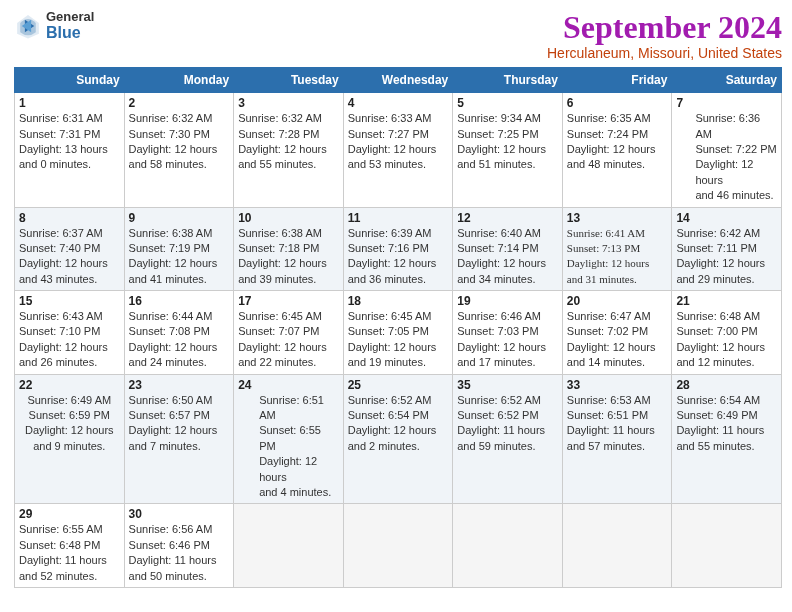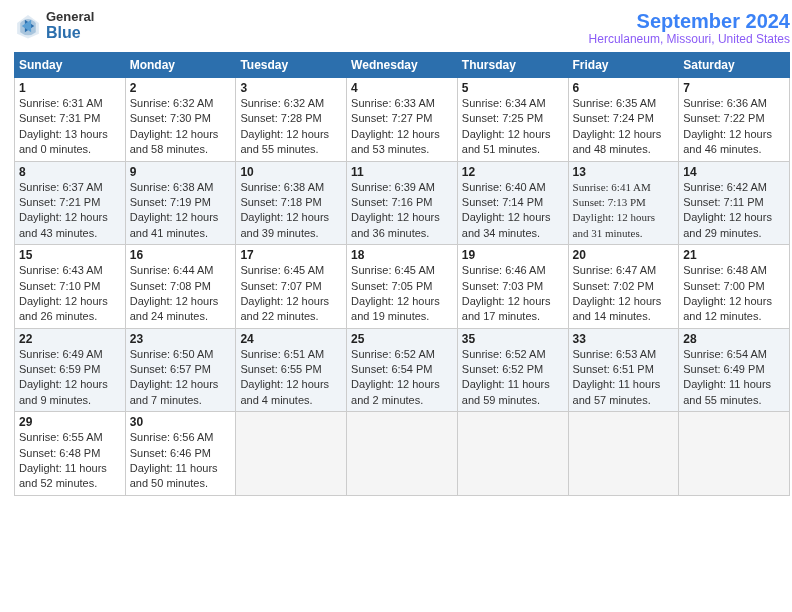--- a/index.html
+++ b/index.html
@@ -5,21 +5,21 @@
     * { box-sizing: border-box; margin: 0; padding: 0; }
     body {
       font-family: Arial, sans-serif;
       background: #fff;
       width: 792px;
       height: 612px;
       overflow: hidden;
     }
     .container {
       width: 792px;
-      padding: 10px 2px 8px 14px;
+      padding: 10px 10px 8px 14px;
     }
     .header-row {
       display: flex;
       justify-content: space-between;
       align-items: flex-start;
       margin-bottom: 6px;
     }
     .logo {
       display: flex;
       align-items: center;
@@ -41,40 +41,41 @@
       color: #2c6fad;
     }
     .logo-icon {
       width: 28px;
       height: 28px;
     }
     .title-block {
       text-align: right;
     }
     .month-title {
-      font-size: 20px;
-      font-weight: bold;
-      color: #3b82f6;
+      font-size: 32px;
+      font-weight: bold;
+      color: #a21caf;
       line-height: 1.1;
+      font-family: Liberation Serif, serif;
     }
     .location-title {
-      font-size: 12px;
-      color: #8b5cf6;
+      font-size: 14px;
+      color: #c2410c;
     }
     table {
       width: 100%;
       border-collapse: collapse;
     }
     thead tr th {
       background-color: #2c6fad;
       color: #fff;
       font-size: 12px;
       font-weight: bold;
       padding: 5px 4px;
-      text-align: left;
+      text-align: right;
       border: 1px solid #2c6fad;
     }
     tbody tr td {
       vertical-align: top;
       border: 1px solid #ccc;
       padding: 3px 4px;
       font-size: 9.5px;
       color: #222;
       width: 14.28%;
       min-height: 70px;
@@ -160,45 +161,45 @@
           </td>
           <td>
             <span class="day-num">4</span>
             <div class="day-info" style="white-space: pre-line;">Sunrise: 6:33 AM
 Sunset: 7:27 PM
 Daylight: 12 hours
 and 53 minutes.</div>
           </td>
           <td>
             <span class="day-num">5</span>
-            <div class="day-info" style="white-space: pre-line;">Sunrise: 6:34 AM
+            <div class="day-info" style="white-space: pre-line;">Sunrise: 9:34 AM
 Sunset: 7:25 PM
 Daylight: 12 hours
 and 51 minutes.</div>
           </td>
           <td>
             <span class="day-num">6</span>
             <div class="day-info" style="white-space: pre-line;">Sunrise: 6:35 AM
 Sunset: 7:24 PM
 Daylight: 12 hours
 and 48 minutes.</div>
           </td>
           <td>
             <span class="day-num">7</span>
-            <div class="day-info" style="white-space: pre-line;">Sunrise: 6:36 AM
+            <div class="day-info" style="white-space: pre-line; margin-left: 19px;">Sunrise: 6:36 AM
 Sunset: 7:22 PM
 Daylight: 12 hours
 and 46 minutes.</div>
           </td>
         </tr>
         <tr>
           <td>
             <span class="day-num">8</span>
             <div class="day-info" style="white-space: pre-line;">Sunrise: 6:37 AM
-Sunset: 7:21 PM
+Sunset: 7:40 PM
 Daylight: 12 hours
 and 43 minutes.</div>
           </td>
           <td>
             <span class="day-num">9</span>
             <div class="day-info" style="white-space: pre-line;">Sunrise: 6:38 AM
 Sunset: 7:19 PM
 Daylight: 12 hours
 and 41 minutes.</div>
           </td>
@@ -285,35 +286,35 @@
             <span class="day-num">21</span>
             <div class="day-info" style="white-space: pre-line;">Sunrise: 6:48 AM
 Sunset: 7:00 PM
 Daylight: 12 hours
 and 12 minutes.</div>
           </td>
         </tr>
         <tr>
           <td>
             <span class="day-num">22</span>
-            <div class="day-info" style="white-space: pre-line;">Sunrise: 6:49 AM
+            <div class="day-info" style="white-space: pre-line; text-align: center;">Sunrise: 6:49 AM
 Sunset: 6:59 PM
 Daylight: 12 hours
 and 9 minutes.</div>
           </td>
           <td>
             <span class="day-num">23</span>
             <div class="day-info" style="white-space: pre-line;">Sunrise: 6:50 AM
 Sunset: 6:57 PM
 Daylight: 12 hours
 and 7 minutes.</div>
           </td>
           <td>
             <span class="day-num">24</span>
-            <div class="day-info" style="white-space: pre-line;">Sunrise: 6:51 AM
+            <div class="day-info" style="white-space: pre-line; margin-left: 21px;">Sunrise: 6:51 AM
 Sunset: 6:55 PM
 Daylight: 12 hours
 and 4 minutes.</div>
           </td>
           <td>
             <span class="day-num">25</span>
             <div class="day-info" style="white-space: pre-line;">Sunrise: 6:52 AM
 Sunset: 6:54 PM
 Daylight: 12 hours
 and 2 minutes.</div>

